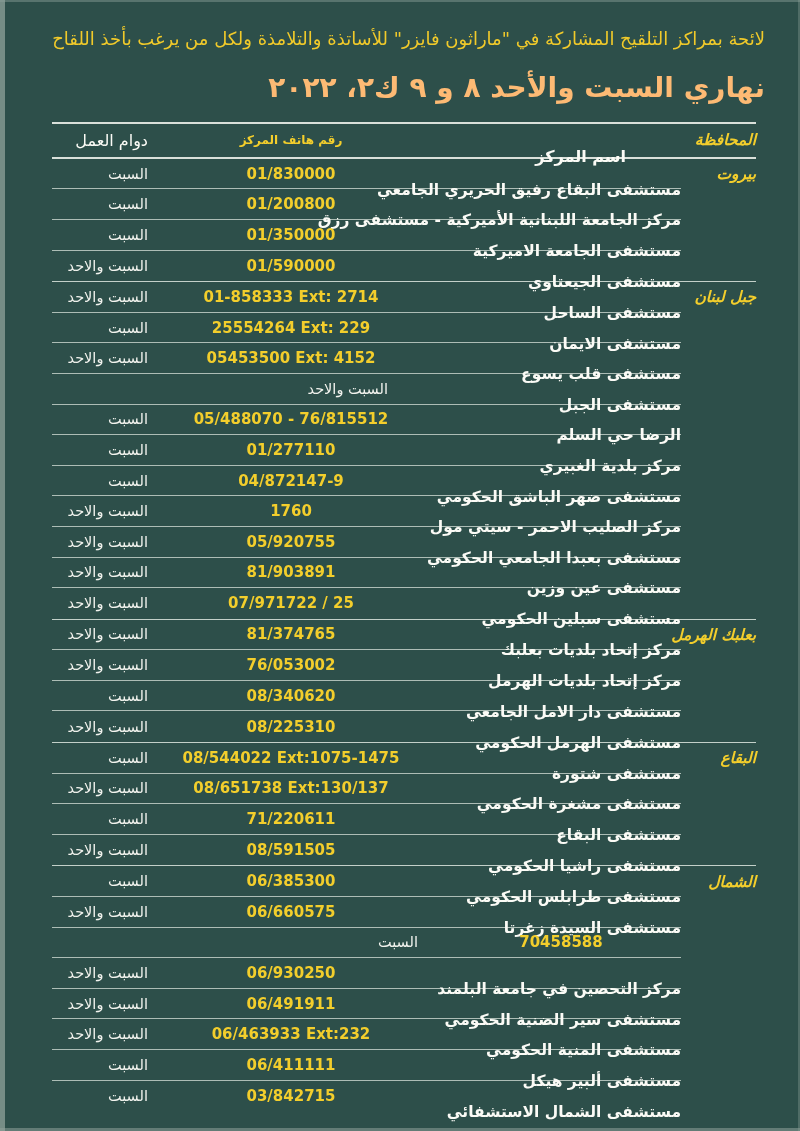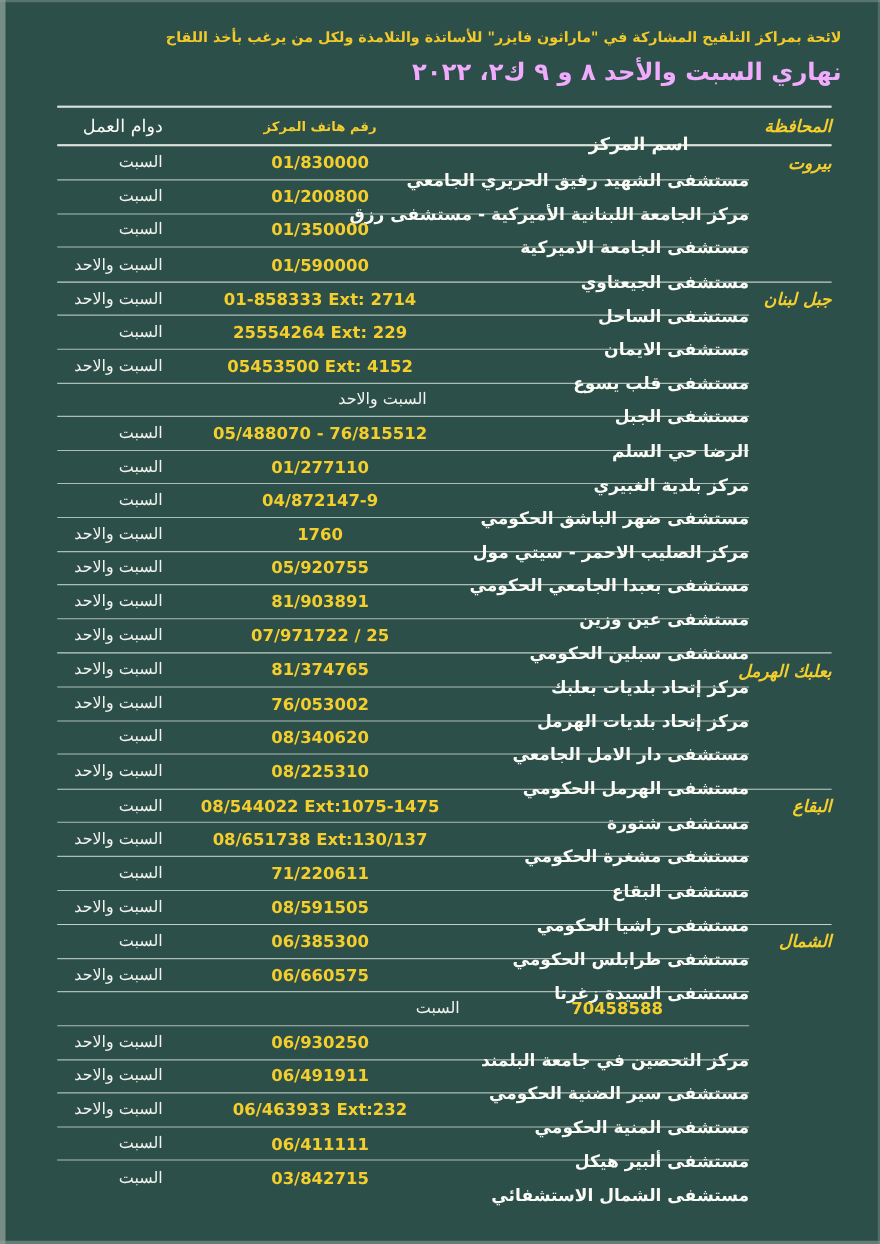--- a/index.html
+++ b/index.html
@@ -13,26 +13,26 @@
     overflow: hidden;
   }
   .edge { position: absolute; background: #8fa29b; opacity: .75; z-index: 5; }
   .edge-left   { left: 0; top: 0; width: 5px; height: 100%; }
   .edge-top    { left: 0; top: 0; width: 100%; height: 2px; opacity: .45; }
   .edge-bottom { left: 0; bottom: 0; width: 100%; height: 3px; opacity: .55; }
   .edge-right  { right: 0; top: 0; width: 2px; height: 100%; opacity: .35; }
 
   .title-block { padding: 27px 35px 0 35px; text-align: right; }
   .title-line1 {
-    color: #f1ca2a; font-size: 13px; font-weight: bold;
+    color: #f1ca2a; font-size: 18px; font-weight: normal;
     line-height: 1.3; letter-spacing: 0;
   }
   .title-line2 {
-    color: #f0abfc; font-size: 22px; font-weight: bold;
-    margin-top: 9px; line-height: 1.3;
+    color: #fdba74; font-size: 28px; font-weight: bold;
+    margin-top: 20px; line-height: 1.3;
   }
 
   .vax-table { margin: 15px 44px 0 52px; }
   .t-header {
     display: flex; align-items: center; height: 37px;
     border-top: 2px solid #d9e0da;
     border-bottom: 2px solid #d9e0da;
   }
   .row { display: flex; align-items: center; height: 30.6px; }
   .cell-gov {
@@ -85,21 +85,21 @@
     <div class="cell-gov">المحافظة</div>
     <div class="cell-name">اسم المركز</div>
     <div class="cell-phone">رقم هاتف المركز</div>
     <div class="cell-days">دوام العمل</div>
   </div>
   <div id="table-body">
       <div class="group">
         <div class="row">
           <div class="cell-gov">بيروت</div>
           <div class="rest">
-            <div class="cell-name">مستشفى الشهيد رفيق الحريري الجامعي</div>
+            <div class="cell-name">مستشفى البقاع رفيق الحريري الجامعي</div>
             <div class="cell-phone">01/830000</div>
             <div class="cell-days">السبت</div>
           </div>
         </div>
         <div class="row">
           <div class="cell-gov"></div>
           <div class="rest">
             <div class="cell-name">مركز الجامعة اللبنانية الأميركية - مستشفى رزق</div>
             <div class="cell-phone">01/200800</div>
             <div class="cell-days">السبت</div>

